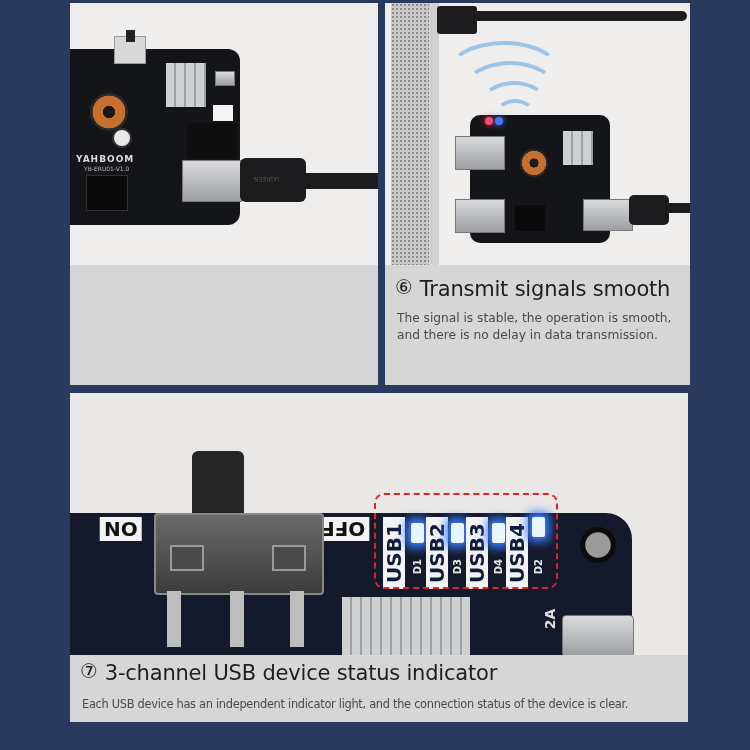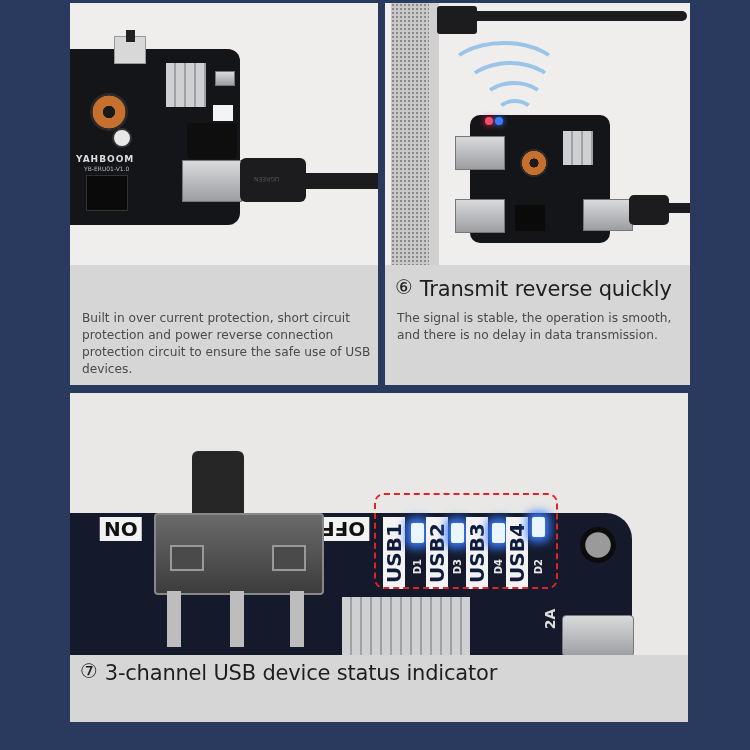--- a/index.html
+++ b/index.html
@@ -37,21 +37,20 @@
     <div style="position:absolute;left:117px;top:120px;width:50px;height:36px;background:#0e0e0e;border-radius:4px;"></div>
     <div style="position:absolute;left:6px;top:151px;color:#ddd;font-size:9px;letter-spacing:1px;font-weight:bold;">YAHBOOM</div>
     <div style="position:absolute;left:14px;top:162px;color:#bbb;font-size:6px;">YB-ERU01-V1.0</div>
     <div style="position:absolute;left:16px;top:172px;width:40px;height:34px;background:#0a0a0a;border:1px solid #333;"></div>
     <div class="usbport" style="left:112px;top:157px;width:58px;height:40px;"></div>
     <div class="cable" style="left:170px;top:155px;width:66px;height:44px;border-radius:6px;"></div>
     <div style="position:absolute;left:184px;top:173px;color:#555;font-size:6px;transform:rotate(180deg);">UGREEN</div>
     <div class="cable" style="left:232px;top:170px;width:80px;height:16px;border-radius:4px;"></div>
   </div>
   <div class="caption" style="height:120px;">
-    <div class="cap-body" style="left:12px;top:45px;width:290px;">Built in over current protection, short circuit protection and power reverse connection protection circuit to ensure the safe use of USB devices.</div>
   </div>
 </div>
 
 <div class="panel" style="left:385px;top:3px;width:305px;height:382px;">
   <div class="photo" style="height:262px;background:#efeeec;">
     <div style="position:absolute;left:6px;top:0;width:38px;height:262px;background:radial-gradient(#8a8a8a 1px,transparent 1.5px) 0 0/4px 4px,#c9c9c9;"></div>
     <div style="position:absolute;left:44px;top:0;width:10px;height:262px;background:#d0d0d0;"></div>
     <div class="cable" style="left:52px;top:8px;width:250px;height:10px;border-radius:5px;"></div>
     <div class="cable" style="left:52px;top:3px;width:40px;height:28px;border-radius:3px;"></div>
     <div class="wave" style="left:60px;top:38px;width:110px;height:60px;"></div>
@@ -64,21 +63,21 @@
     <div class="usbport" style="left:70px;top:133px;width:48px;height:32px;"></div>
     <div class="heatsink" style="left:178px;top:128px;width:30px;height:34px;"></div>
     <div class="coil" style="left:135px;top:146px;width:28px;height:28px;"></div>
     <div class="usbport" style="left:70px;top:196px;width:48px;height:32px;"></div>
     <div class="usbport" style="left:198px;top:196px;width:48px;height:30px;"></div>
     <div class="cable" style="left:244px;top:192px;width:40px;height:30px;border-radius:5px;"></div>
     <div class="cable" style="left:280px;top:200px;width:25px;height:10px;"></div>
     <div style="position:absolute;left:130px;top:202px;width:30px;height:26px;background:#0a0a0a;"></div>
   </div>
   <div class="caption" style="height:120px;">
-    <div class="cap-title" style="left:10px;top:12px;"><span class="num" style="border:none;width:auto;font-size:20px;">⑥</span><span>Transmit reverse quickly</span></div>
+    <div class="cap-title" style="left:10px;top:12px;"><span class="num" style="border:none;width:auto;font-size:20px;">⑥</span><span>Transmit signals smooth</span></div>
     <div class="cap-body" style="left:12px;top:45px;width:290px;">The signal is stable, the operation is smooth, and there is no delay in data transmission.</div>
   </div>
 </div>
 
 <div class="panel" style="left:70px;top:393px;width:618px;height:329px;">
   <div class="photo" style="height:262px;background:#e9e8e6;">
     <div class="pcb" style="left:0;top:120px;width:562px;height:160px;border-radius:0 26px 0 0;background:#141a2b;"></div>
     <div style="position:absolute;left:30px;top:124px;background:#f2f2f2;color:#111;font-weight:bold;font-size:20px;padding:0 4px;transform:rotate(180deg);">ON</div>
     <div style="position:absolute;left:247px;top:124px;background:#f2f2f2;color:#111;font-weight:bold;font-size:20px;padding:0 4px;transform:rotate(180deg);">OFF</div>
     <div style="position:absolute;left:122px;top:58px;width:52px;height:66px;background:#262626;border-radius:6px 6px 0 0;"></div>
@@ -105,14 +104,15 @@
     </div>
     <div style="position:absolute;left:304px;top:100px;width:180px;height:92px;border:2.5px dashed #e0232a;border-radius:10px;"></div>
 
     <div style="position:absolute;left:510px;top:134px;width:36px;height:36px;border-radius:50%;background:radial-gradient(circle,#9a9a9a 0 48%,#0c0c0c 52%);"></div>
     <div class="heatsink" style="left:272px;top:204px;width:128px;height:58px;"></div>
     <div style="position:absolute;left:470px;top:218px;color:#ddd;font-weight:bold;font-size:14px;transform:rotate(-90deg);">2A</div>
     <div class="usbport" style="left:492px;top:222px;width:70px;height:40px;border-radius:4px;"></div>
   </div>
   <div class="caption" style="height:67px;">
     <div class="cap-title" style="left:10px;top:6px;"><span class="num" style="border:none;width:auto;font-size:20px;">⑦</span><span>3-channel USB device status indicator</span></div>
+    <div class="cap-body" style="left:12px;top:41px;width:606px;font-size:11.4px;letter-spacing:-0.3px;white-space:nowrap;">Each USB device has an independent indicator light, and the connection status of the device is clear.</div>
   </div>
 </div>
 
 </body></html>

